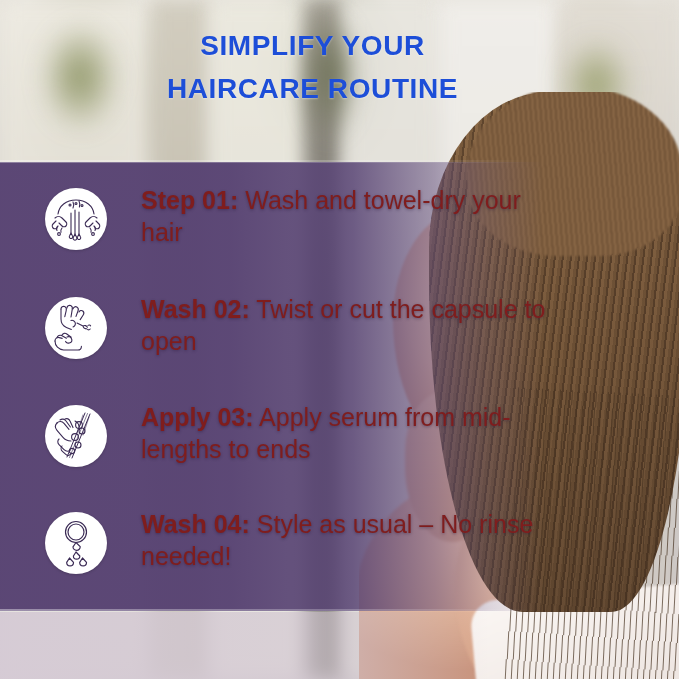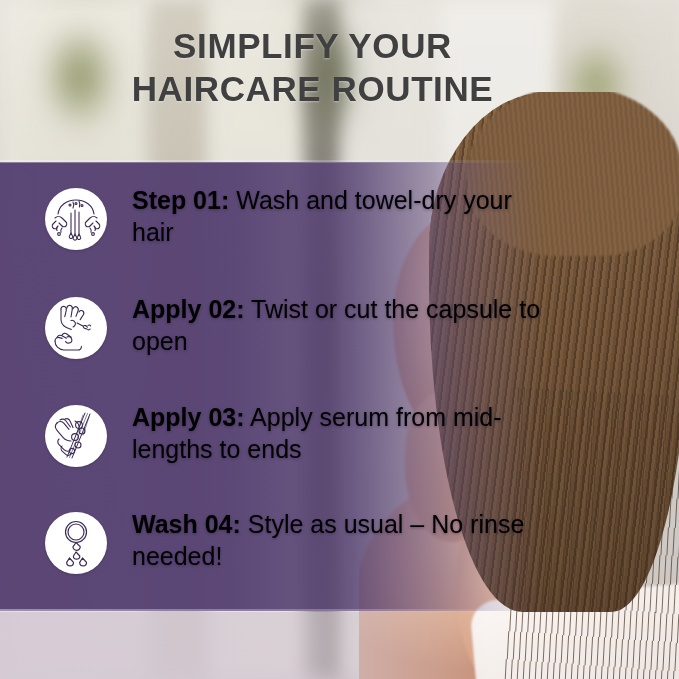--- a/index.html
+++ b/index.html
@@ -67,32 +67,32 @@
       rgba(120,102,148,0) 80%);}
   .band-top-edge{position:absolute;left:0;top:160px;width:679px;height:3px;
     background:linear-gradient(90deg,rgba(255,255,255,.32),rgba(255,255,255,.18) 55%,rgba(255,255,255,0) 78%);}
   .band-bot-edge{position:absolute;left:0;top:609px;width:679px;height:3px;
     background:linear-gradient(90deg,rgba(255,255,255,.40),rgba(255,255,255,.22) 55%,rgba(255,255,255,0) 78%);}
   .footer-wash{position:absolute;left:0;top:612px;width:679px;height:67px;
     background:linear-gradient(90deg,rgba(214,203,214,.92),rgba(214,203,214,.7) 45%,rgba(214,203,214,0) 72%);}
 
   
   .title{position:absolute;left:0;top:24px;width:625px;text-align:center;
-    color:#404040;font-weight:700;font-size:35px;line-height:43px;letter-spacing:.6px;
+    color:#1d4ed8;font-weight:700;font-size:28px;line-height:43px;letter-spacing:.6px;
     text-shadow:0 1px 2px rgba(255,255,255,.35);}
   .title .l2{display:block;}
 
   
   .steps{position:absolute;left:0;top:162px;width:679px;}
   .step{position:absolute;left:45px;height:80px;}
   .step .icon{position:absolute;left:0;top:0;width:62px;height:62px;border-radius:50%;
     background:#ffffff;box-shadow:0 1px 3px rgba(0,0,0,.18);overflow:hidden;}
   .step .icon svg{display:block;width:62px;height:62px;}
-  .step .txt{position:absolute;left:87px;top:-4px;width:420px;
-    color:#000000;font-size:25px;line-height:32px;font-weight:400;
+  .step .txt{position:absolute;left:96px;top:-4px;width:420px;
+    color:#7f1d1d;font-size:25px;line-height:32px;font-weight:400;
     text-shadow:0 1px 3px rgba(40,25,60,.45);}
   .step .txt b{font-weight:700;}
 </style>
 </head>
 <body>
 
 <div id="stage">
 
   <div class="bg-base"></div>
   <div class="bg-blur-col col-a"></div>
@@ -169,21 +169,21 @@
           <path d="M32 26l6 3M38 29c1.6-1 3.6-.4 4.4 1.2M38 29c.4 1.8 2 3 3.8 2.8"></path>
           <path d="M43 28.4c.8-.6 2-.4 2.6.4M42.6 32.6c.9.4 2 .2 2.6-.6"></path>
           <path d="M10 44c0-2.4 2-4 4.2-3.4l3 .8"></path>
           <path d="M12 40.6c.6-2 2.8-3 4.6-2l4.8 2.6"></path>
           <path d="M17 38c1-1.8 3.2-2.2 4.8-1l4.4 3.2"></path>
           <path d="M10 44c0 5 3.6 8.6 8.6 9h14.2c2 0 3.6-1.6 3.6-3.6"></path>
           <path d="M22 40c1.6-.8 3.6-.2 4.4 1.4.8 1.6.2 3.6-1.4 4.4-1.6.8-3.6.2-4.4-1.4"></path>
         </svg>
       </div>
       <div class="txt">
-        <b>Apply 02:</b>
+        <b>Wash 02:</b>
         <span>Twist or cut the capsule to open</span>
       </div>
     </div>
 
     <div class="step" style="top:243px">
       <div class="icon">
         <svg viewBox="0 0 62 62" fill="none" stroke="#3B2B55" stroke-width="1.1" stroke-linecap="round" stroke-linejoin="round">
           <path d="M40 8L22 52" stroke-width="1"></path>
           <path d="M45 9L27 53" stroke-width="1"></path>
           <path d="M42.5 8.5L24.5 52.5" stroke-width="1" opacity=".6"></path>

